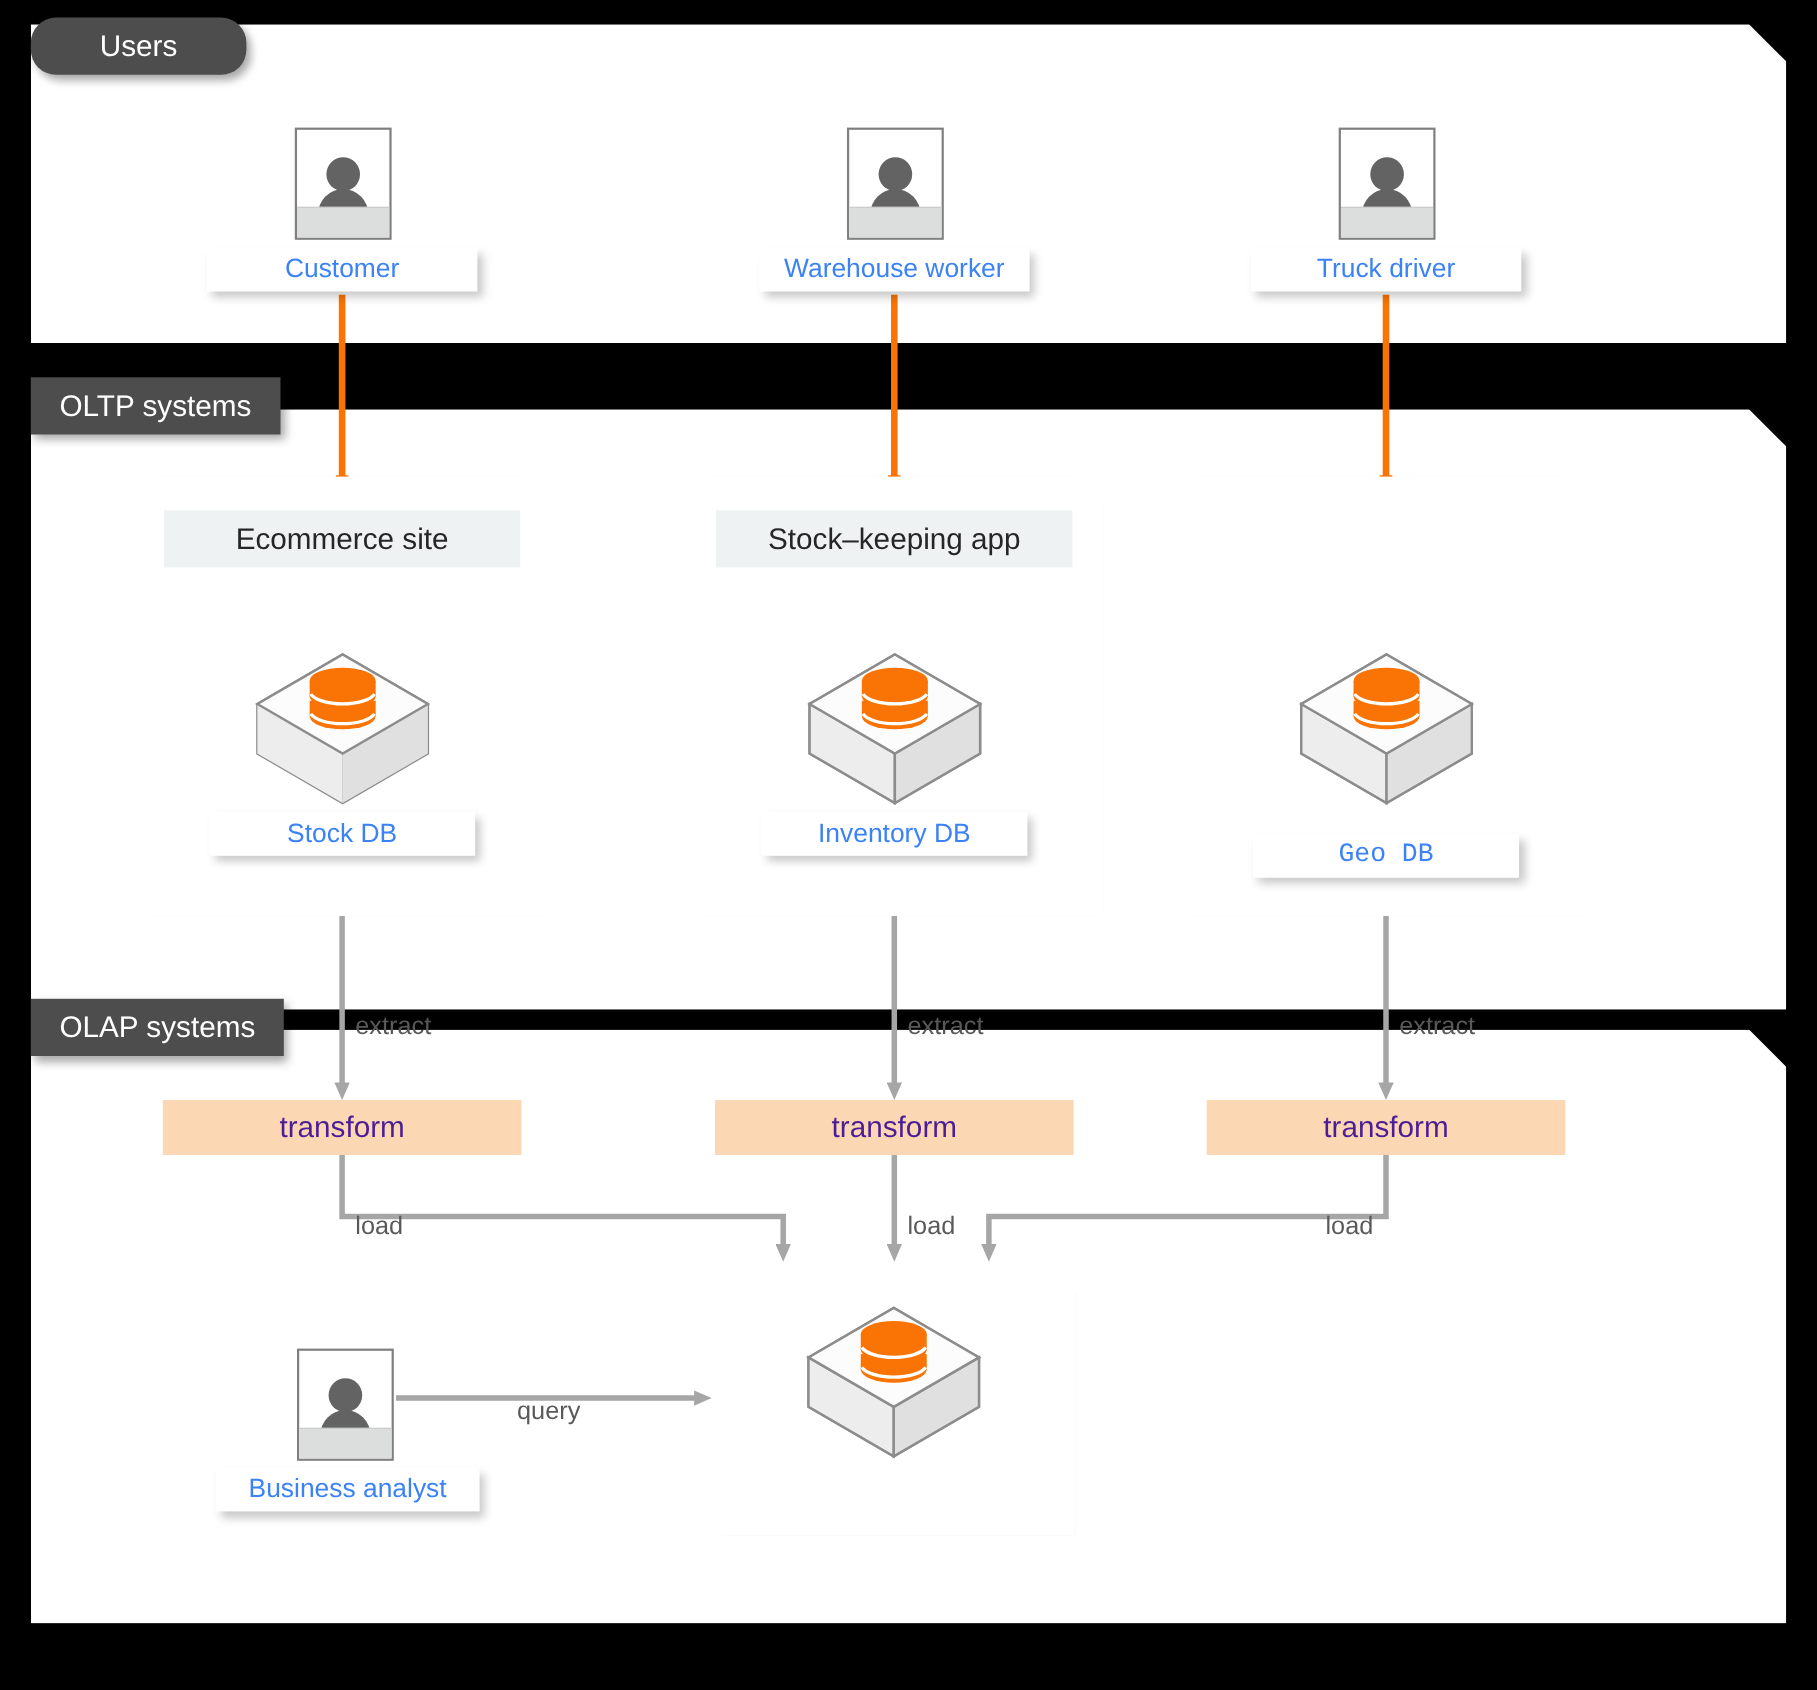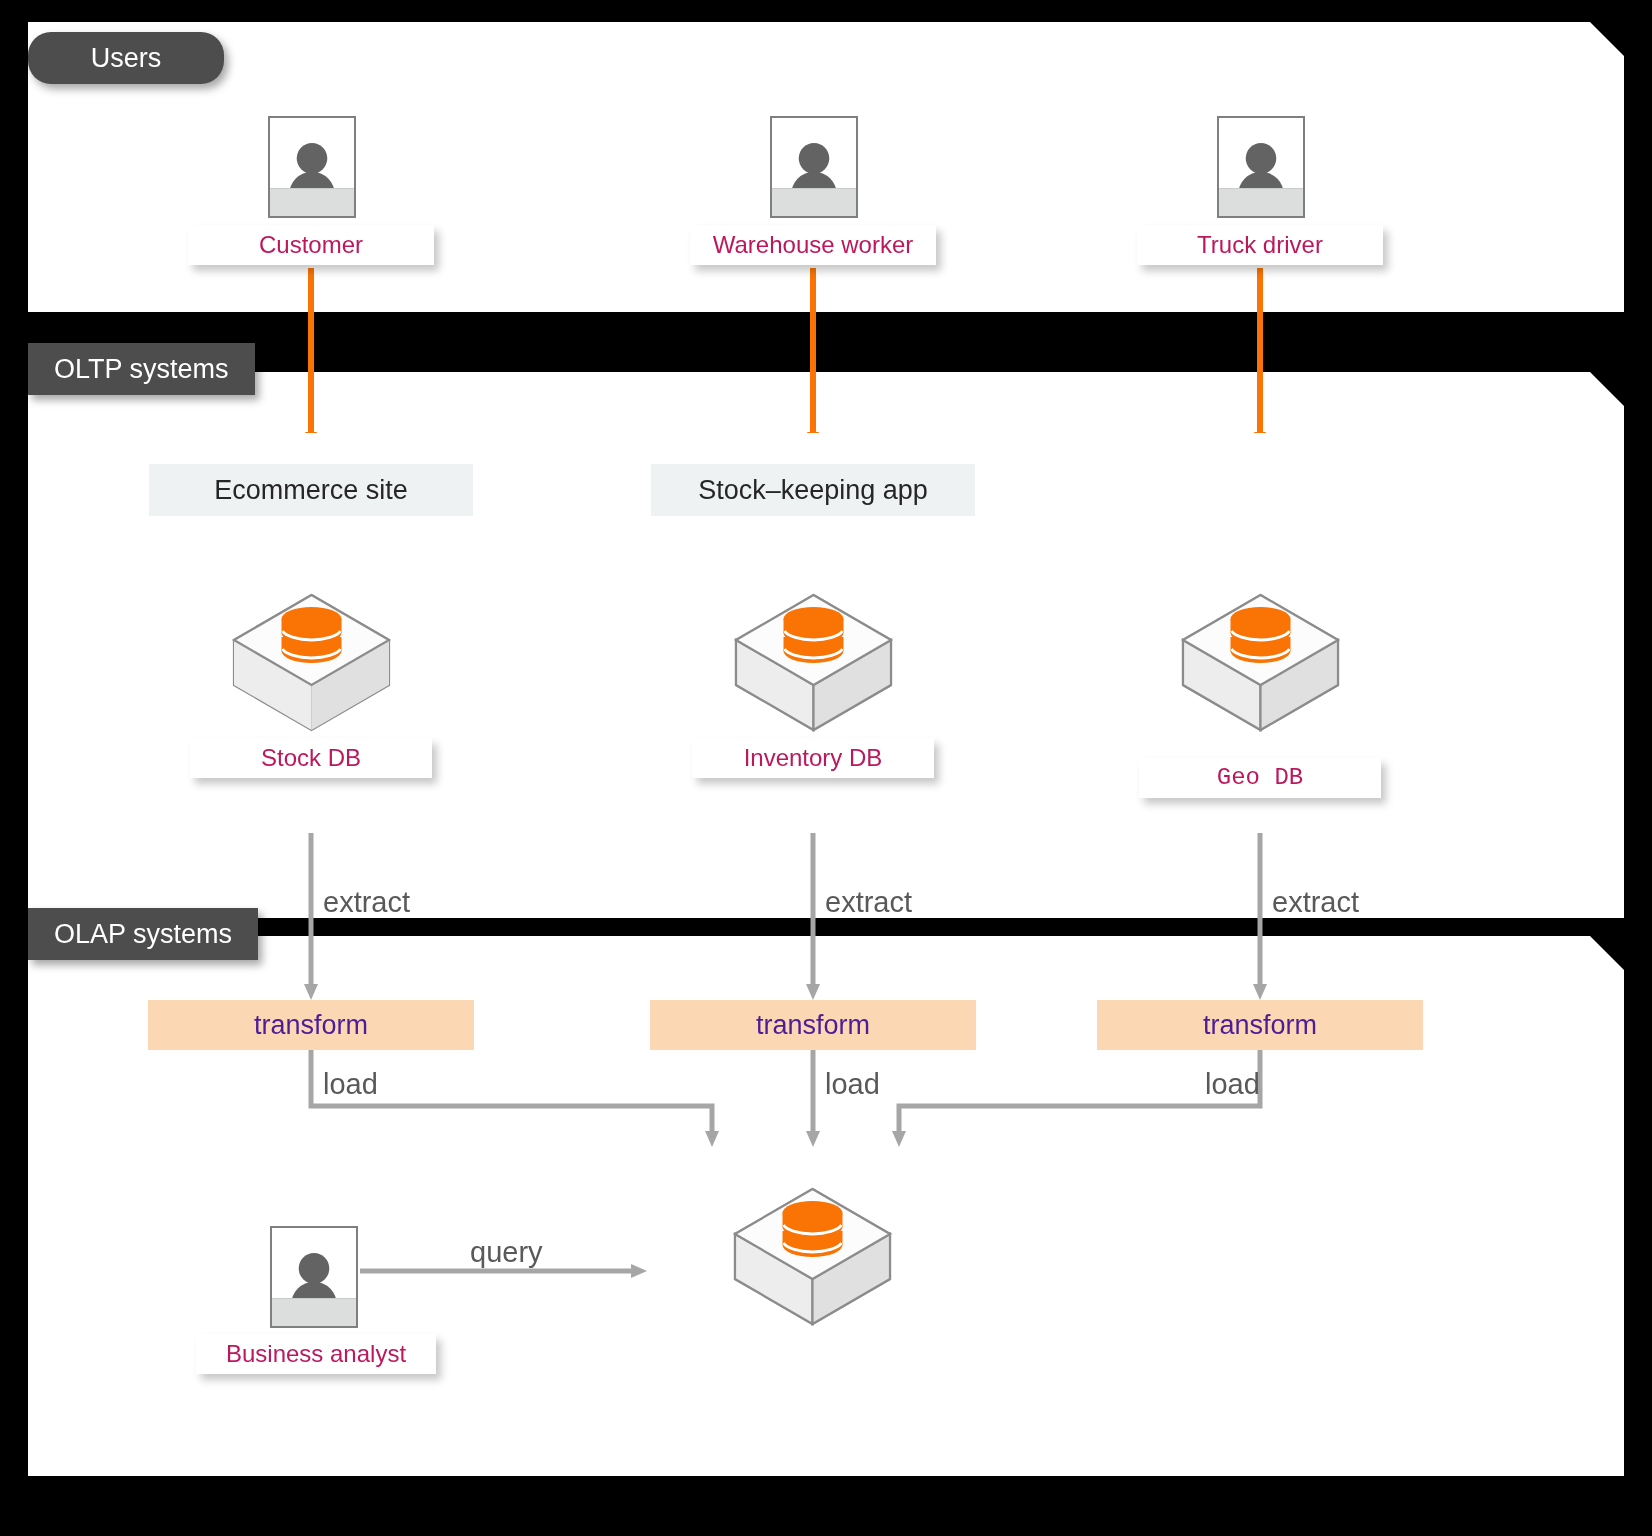--- a/index.html
+++ b/index.html
@@ -22,38 +22,38 @@
 
   
   .sec-badge{
     position:absolute;background:#4d4d4d;color:#ffffff;
     font-size:27px;line-height:52px;height:52px;
     padding:0 26px;white-space:nowrap;
     box-shadow:4px 5px 8px rgba(0,0,0,.35);
     display:flex;align-items:center;justify-content:center;
     min-width:196px;box-sizing:border-box;
   }
-  #badge-users{left:28px;top:32px;border-radius:23px;}
+  #badge-users{left:28px;top:16px;border-radius:23px;}
   #badge-oltp {left:28px;top:343px;}
   #badge-olap {left:28px;top:908px;}
 
   
   .person-box{
     position:absolute;background:#ffffff;border:2px solid #7f7f7f;
     box-sizing:border-box;overflow:hidden;
   }
   .person-box .band{
     position:absolute;left:0;right:0;bottom:0;height:28%;
     background:#dcdddd;border-top:1px solid #c9cacb;
   }
   .person-box svg{position:absolute;left:0;top:0;width:100%;height:100%;}
 
   
   .cap{
-    position:absolute;background:#ffffff;color:#be185d;
+    position:absolute;background:#ffffff;color:#3b82f6;
     font-size:24px;line-height:40px;height:40px;white-space:nowrap;
     padding:0 16px;box-shadow:5px 6px 8px rgba(0,0,0,.22);
     display:flex;align-items:center;justify-content:center;box-sizing:border-box;
   }
 
   
   .card{
     position:absolute;background:#ffffff;
     clip-path:polygon(0 0, calc(100% - 26px) 0, 100% 26px, 100% 100%, 0 100%);
     filter:drop-shadow(4px 5px 7px rgba(0,0,0,.22));
@@ -70,22 +70,23 @@
     font-size:27px;display:flex;align-items:center;justify-content:center;
     box-sizing:border-box;white-space:nowrap;
   }
 
   
   .cube{position:absolute;}
   .cube svg{display:block;width:100%;height:100%;}
 
   
   .edgelabel{
-    position:absolute;color:#595959;font-size:29px;white-space:nowrap;
+    position:absolute;color:#595959;font-size:23px;white-space:nowrap;
     line-height:1;
+    margin-top:33px;
   }
 
   
   .wires{position:absolute;left:0;top:0;width:1652px;height:1536px;pointer-events:none;overflow:visible;}
 </style>
 </head>
 <body>
 
 <div class="stage">
 

